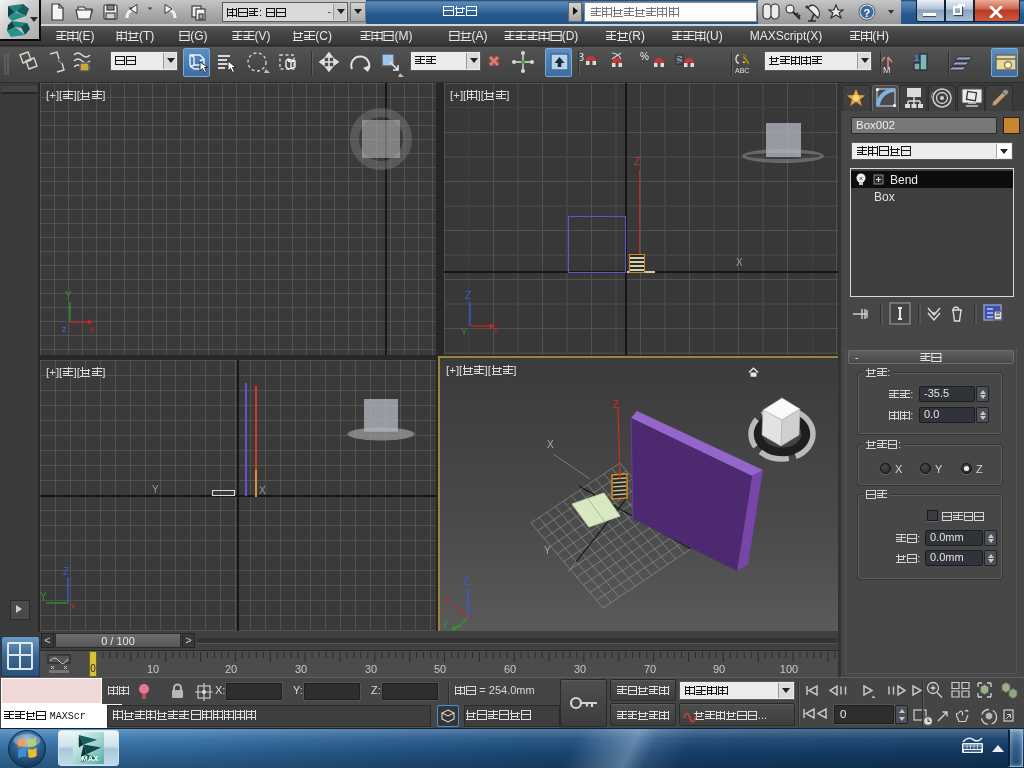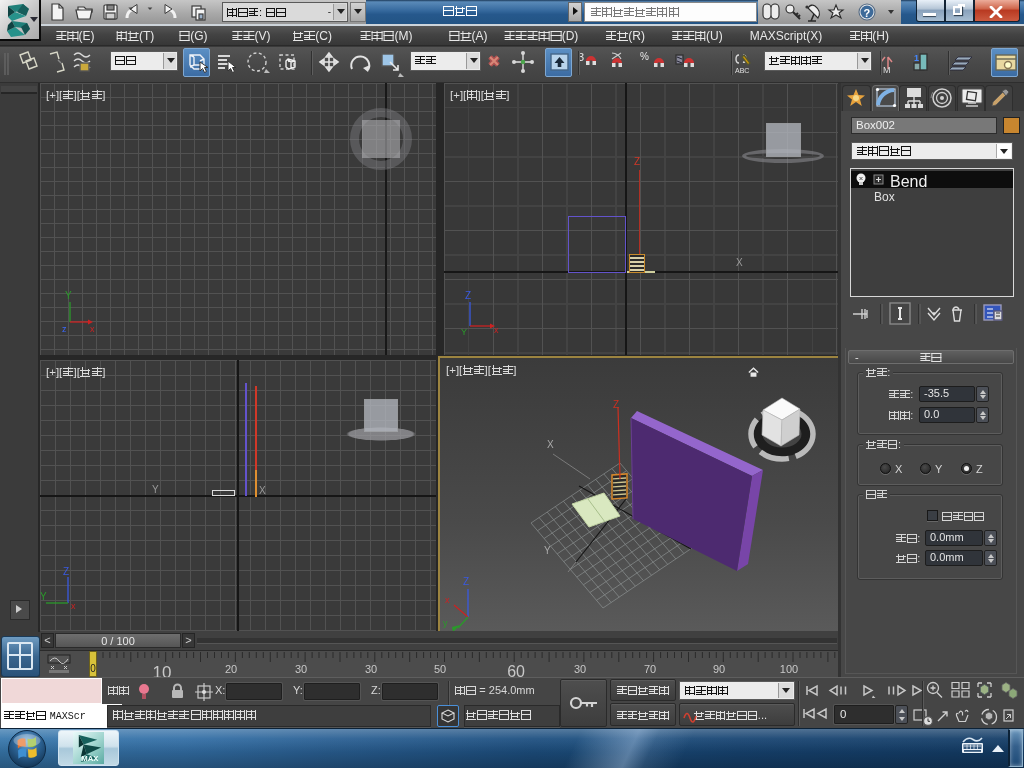--- a/index.html
+++ b/index.html
@@ -403,21 +403,21 @@
   </div>
 <div class="ab" style="left:850px;top:168px;width:164px;height:129px;background:#3e3e3e;border:1px solid #d8d8d8"></div>
 <div class="ab" style="left:851px;top:171px;width:162px;height:17px;background:#0d0d0d"></div>
 <svg class="ab" style="left:855px;top:172px" width="30" height="15">
     <circle cx="6" cy="6" r="4.5" fill="#f0f0f0"></circle>
     <rect x="4" y="10" width="4" height="3" fill="#ccc"></rect>
     <path d="M4.5 5 l3 3 m0 -3 l-3 3" stroke="#555" stroke-width="1"></path>
     <rect x="19" y="3" width="9" height="9" fill="#2a2a2a" stroke="#888"></rect>
     <path d="M21 7.5 h5 m-2.5 -2.5 v5" stroke="#ddd" stroke-width="1.2"></path>
   </svg>
-<div class="ab" style="left:890px;top:173px;color:#f0f0f0;font-size:16px">Bend</div>
+<div class="ab" style="left:890px;top:173px;color:#f0f0f0;font-size:12px">Bend</div>
 <div class="ab" style="left:874px;top:190px;color:#e0e0e0;font-size:12px">Box</div>
 <svg class="ab" style="left:841px;top:301px" width="183" height="26" viewBox="0 0 183 26">
 <g stroke="#cfcfcf" stroke-width="1.4" fill="none">
 <path d="M12 13 h14 m-5 -5 v10 m3 -10 v10 M26 9 v8"></path>
 <path d="M40 3 v20" stroke="#2a2a2a"></path>
       <path d="M41 3 v20" stroke="#5e5e5e"></path>
 <rect x="49" y="2" width="20" height="21" stroke="#888" fill="#454545"></rect>
       <path d="M57 7 h4 m-4 11 h4 m-2 -11 v11" stroke="#e8e8e8" stroke-width="2"></path>
 <path d="M78 3 v20" stroke="#2a2a2a"></path>
       <path d="M79 3 v20" stroke="#5e5e5e"></path>
@@ -574,26 +574,26 @@
       <line x1="746.0" y1="1" x2="746.0" y2="7"></line>
       <line x1="753.0" y1="1" x2="753.0" y2="11"></line>
       <line x1="760.0" y1="1" x2="760.0" y2="7"></line>
       <line x1="766.9" y1="1" x2="766.9" y2="7"></line>
       <line x1="773.9" y1="1" x2="773.9" y2="7"></line>
       <line x1="780.9" y1="1" x2="780.9" y2="7"></line>
       <line x1="787.9" y1="1" x2="787.9" y2="11"></line>
       <line x1="794.8" y1="1" x2="794.8" y2="7"></line>
     </g>
   </svg>
-<div class="ab" style="left:162px;top:663px;width:30px;margin-left:-15px;text-align:center;color:#c8c8c8;font-size:17px">10</div>
+<div class="ab" style="left:162px;top:663px;width:30px;margin-left:-15px;text-align:left;color:#c8c8c8;font-size:11px">10</div>
 <div class="ab" style="left:231px;top:663px;width:30px;margin-left:-15px;text-align:center;color:#c8c8c8;font-size:11px">20</div>
 <div class="ab" style="left:301px;top:663px;width:30px;margin-left:-15px;text-align:center;color:#c8c8c8;font-size:11px">30</div>
 <div class="ab" style="left:371px;top:663px;width:30px;margin-left:-15px;text-align:center;color:#c8c8c8;font-size:11px">30</div>
 <div class="ab" style="left:440px;top:663px;width:30px;margin-left:-15px;text-align:center;color:#c8c8c8;font-size:11px">50</div>
-<div class="ab" style="left:510px;top:663px;width:30px;margin-left:-15px;text-align:right;color:#c8c8c8;font-size:16px">60</div>
+<div class="ab" style="left:510px;top:663px;width:30px;margin-left:-15px;text-align:center;color:#c8c8c8;font-size:11px">60</div>
 <div class="ab" style="left:580px;top:663px;width:30px;margin-left:-15px;text-align:center;color:#c8c8c8;font-size:11px">30</div>
 <div class="ab" style="left:650px;top:663px;width:30px;margin-left:-15px;text-align:center;color:#c8c8c8;font-size:11px">70</div>
 <div class="ab" style="left:719px;top:663px;width:30px;margin-left:-15px;text-align:center;color:#c8c8c8;font-size:11px">90</div>
 <div class="ab" style="left:789px;top:663px;width:30px;margin-left:-15px;text-align:center;color:#c8c8c8;font-size:11px">100</div>
 <div class="ab" style="left:89px;top:651px;width:8px;height:26px;background:#d8c23a;border:1px solid #6e621a"></div>
 <div class="ab" style="left:89px;top:663px;width:8px;text-align:center;color:#222;font-size:10px">0</div>
 <svg class="ab" style="left:47px;top:654px" width="24" height="20">
     <rect x="1" y="1" width="22" height="8" fill="#555" stroke="#222"></rect>
     <path d="M3 7 q5 -6 9 0 t9 -2" stroke="#ccc" fill="none"></path>
     <path d="M4 12 l3 3 m-3 0 l3 -3 M17 12 l3 3 m-3 0 l3 -3" stroke="#ccc"></path>

